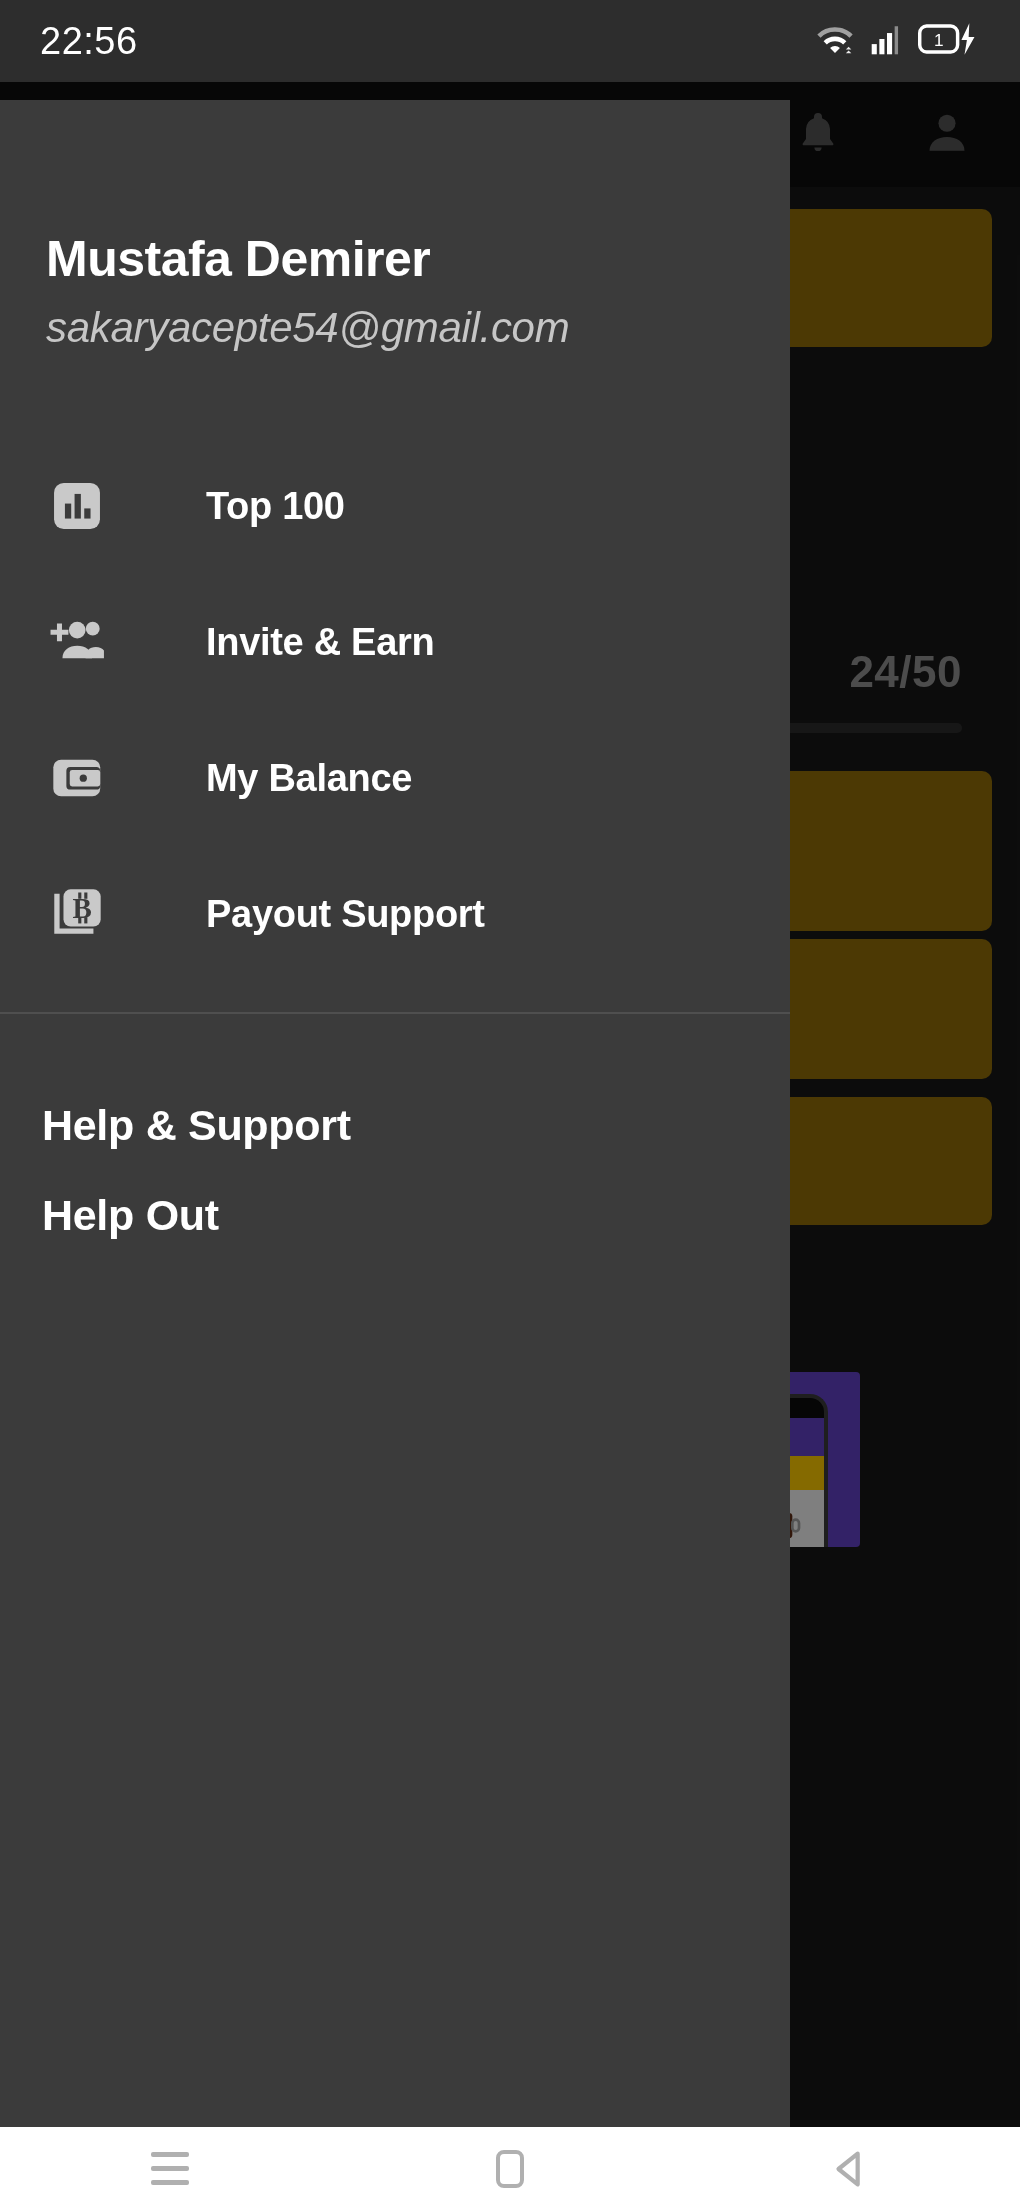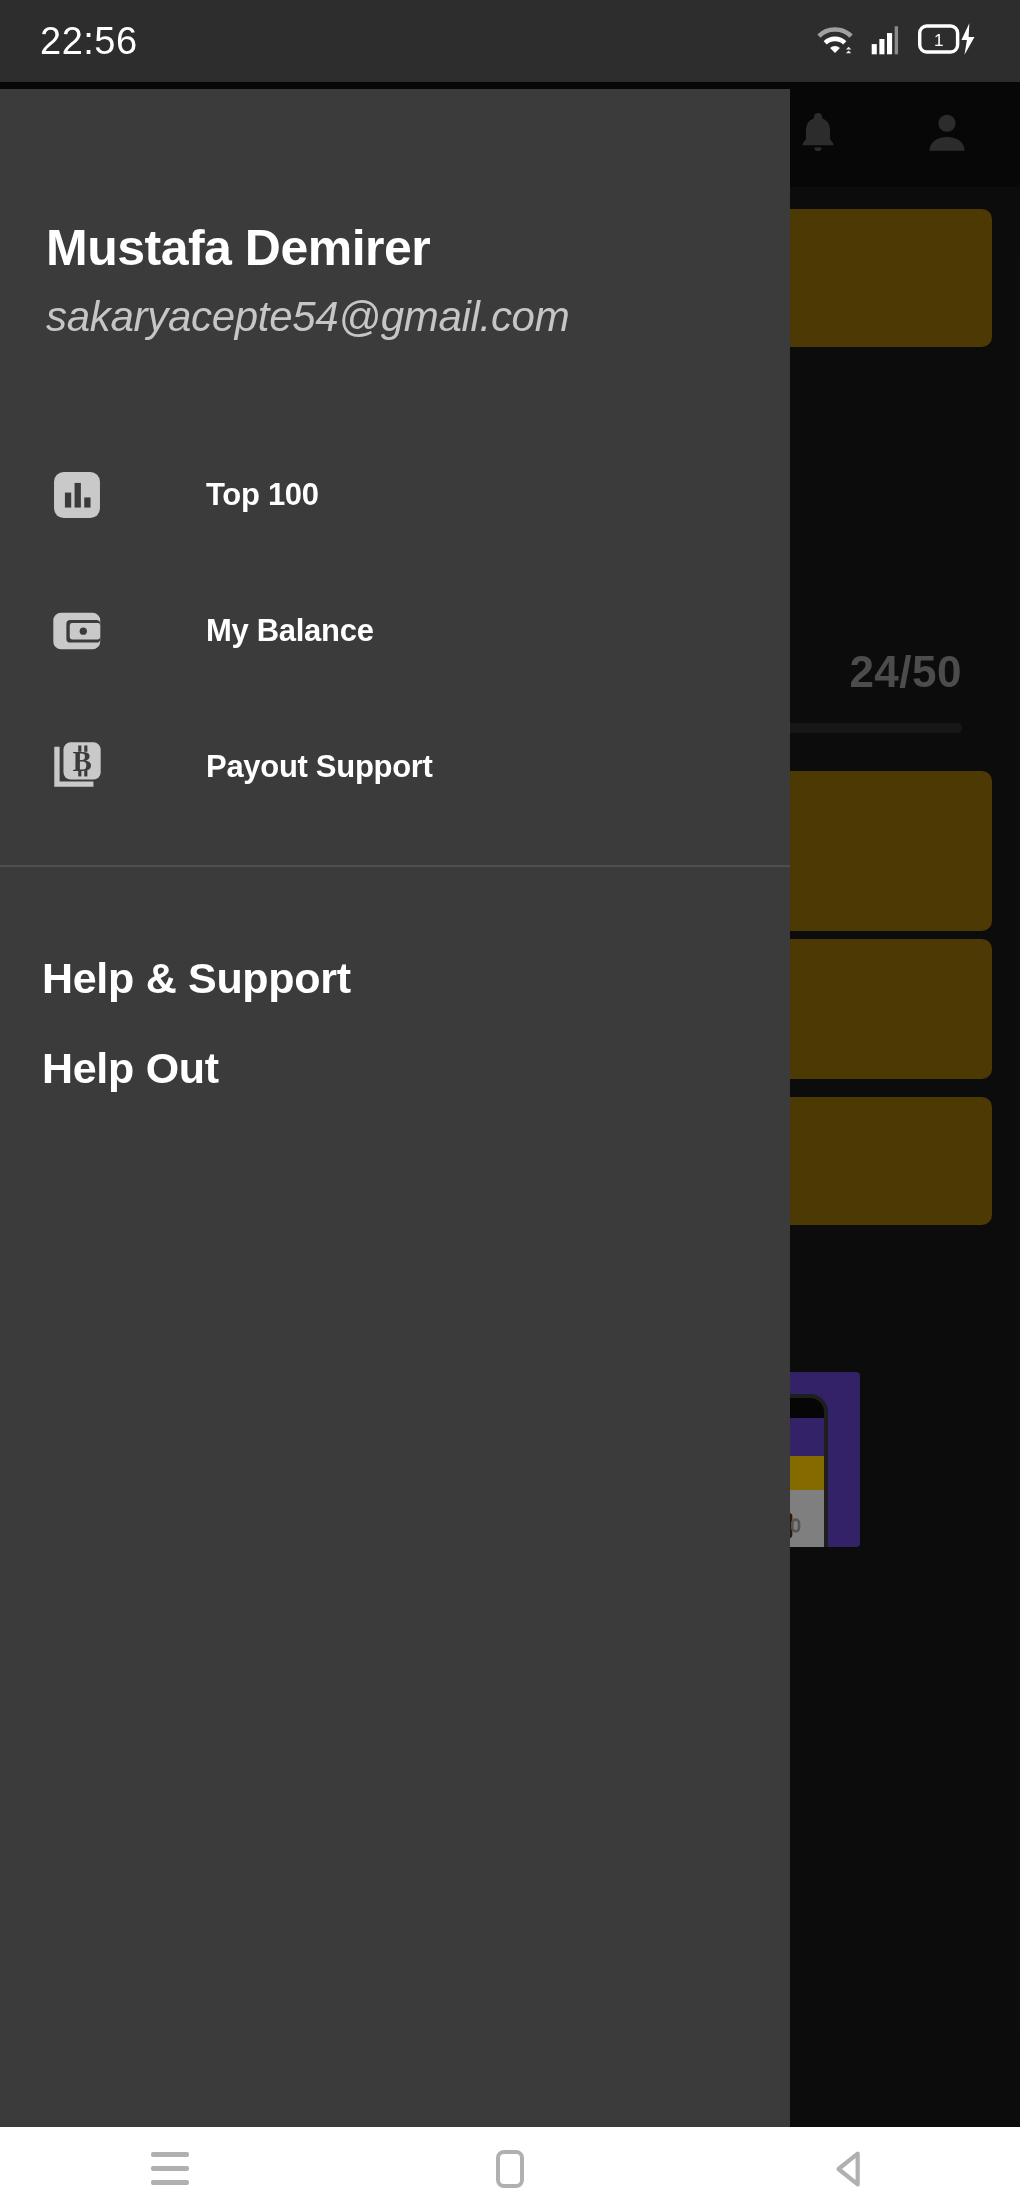--- a/index.html
+++ b/index.html
@@ -126,21 +126,21 @@
   .ad-tile { width:46px; height:46px; display:flex; align-items:flex-end; justify-content:center; }
 
   
   #scrim {
     position:absolute; left:0; top:82px; width:1020px; height:2045px;
     background:rgba(0,0,0,0.45); z-index:20;
   }
 
   
   #drawer {
-    position:absolute; left:0; top:89px; width:790px; height:2045px;
+    position:absolute; left:0; top:100px; width:790px; height:2045px;
     background:#3b3b3b; z-index:40;
     display:flex; flex-direction:column;
   }
   #drawer-header {
     padding:130px 46px 0 46px;
   }
   #drawer-name {
     color:#ffffff; font-size:50px; font-weight:bold; letter-spacing:-.5px;
   }
   #drawer-email {
@@ -149,21 +149,21 @@
   #drawer-menu { margin-top:106px; }
   .menu-item {
     display:flex; align-items:center; height:96px;
     padding-left:46px; margin-bottom:40px;
   }
   .menu-icon {
     width:62px; height:62px; display:flex; align-items:center; justify-content:center;
     flex:0 0 62px;
   }
   .menu-label {
-    color:#ffffff; font-size:31px; font-weight:bold; margin-left:98px;
+    color:#ffffff; font-size:38px; font-weight:bold; margin-left:98px;
     letter-spacing:-.3px; white-space:nowrap;
   }
   #drawer-divider {
     height:2px; background:#4f4f4f; margin-top:10px; width:100%;
   }
   #drawer-footer { padding-top:46px; }
   .footer-item {
     display:flex; align-items:flex-end; height:90px; padding-left:42px;
   }
   .footer-label {
@@ -287,20 +287,32 @@
           <svg width="58" height="58" viewBox="0 0 24 24">
             <rect x="2.5" y="2.5" width="19" height="19" rx="4" fill="#c9c9c9"></rect>
             <rect x="7" y="11" width="2.6" height="6.2" fill="#3b3b3b"></rect>
             <rect x="11" y="7" width="2.6" height="10.2" fill="#3b3b3b"></rect>
             <rect x="15" y="13" width="2.6" height="4.2" fill="#3b3b3b"></rect>
           </svg>
         </span>
         <span class="menu-label">Top 100</span>
       </div>
 
+      <div class="menu-item">
+        <span class="menu-icon">
+          <svg width="64" height="52" viewBox="0 0 26 20" fill="#c9c9c9">
+            <path d="M4.6 4.9V2.2h2.1v2.7h2.7v2.1H6.7v2.7H4.6V7H1.9V4.9z"></path>
+            <circle cx="13.1" cy="5.0" r="3.5"></circle>
+            <path d="M6.9 16.8c0-3.4 2.8-5.2 6.2-5.2s6.2 1.8 6.2 5.2z"></path>
+            <circle cx="19.6" cy="4.4" r="2.9"></circle>
+            <path d="M16.6 16.8c0-3.1 1.6-4.7 4.3-4.7 1.5 0 2.7.5 3.4 1.5v3.2z"></path>
+          </svg>
+        </span>
+        <span class="menu-label">Invite &amp; Earn</span>
+      </div>
 
       <div class="menu-item">
         <span class="menu-icon">
           <svg width="58" height="58" viewBox="0 0 24 24">
             <rect x="2.2" y="4.4" width="19.4" height="15.2" rx="3.2" fill="#c9c9c9"></rect>
             <rect x="7.6" y="7.4" width="14" height="9.4" rx="1.6" fill="#3b3b3b"></rect>
             <rect x="9" y="8.7" width="12.6" height="6.8" rx="1" fill="#c9c9c9"></rect>
             <circle cx="14.6" cy="12.1" r="1.5" fill="#3b3b3b"></circle>
           </svg>
         </span>

